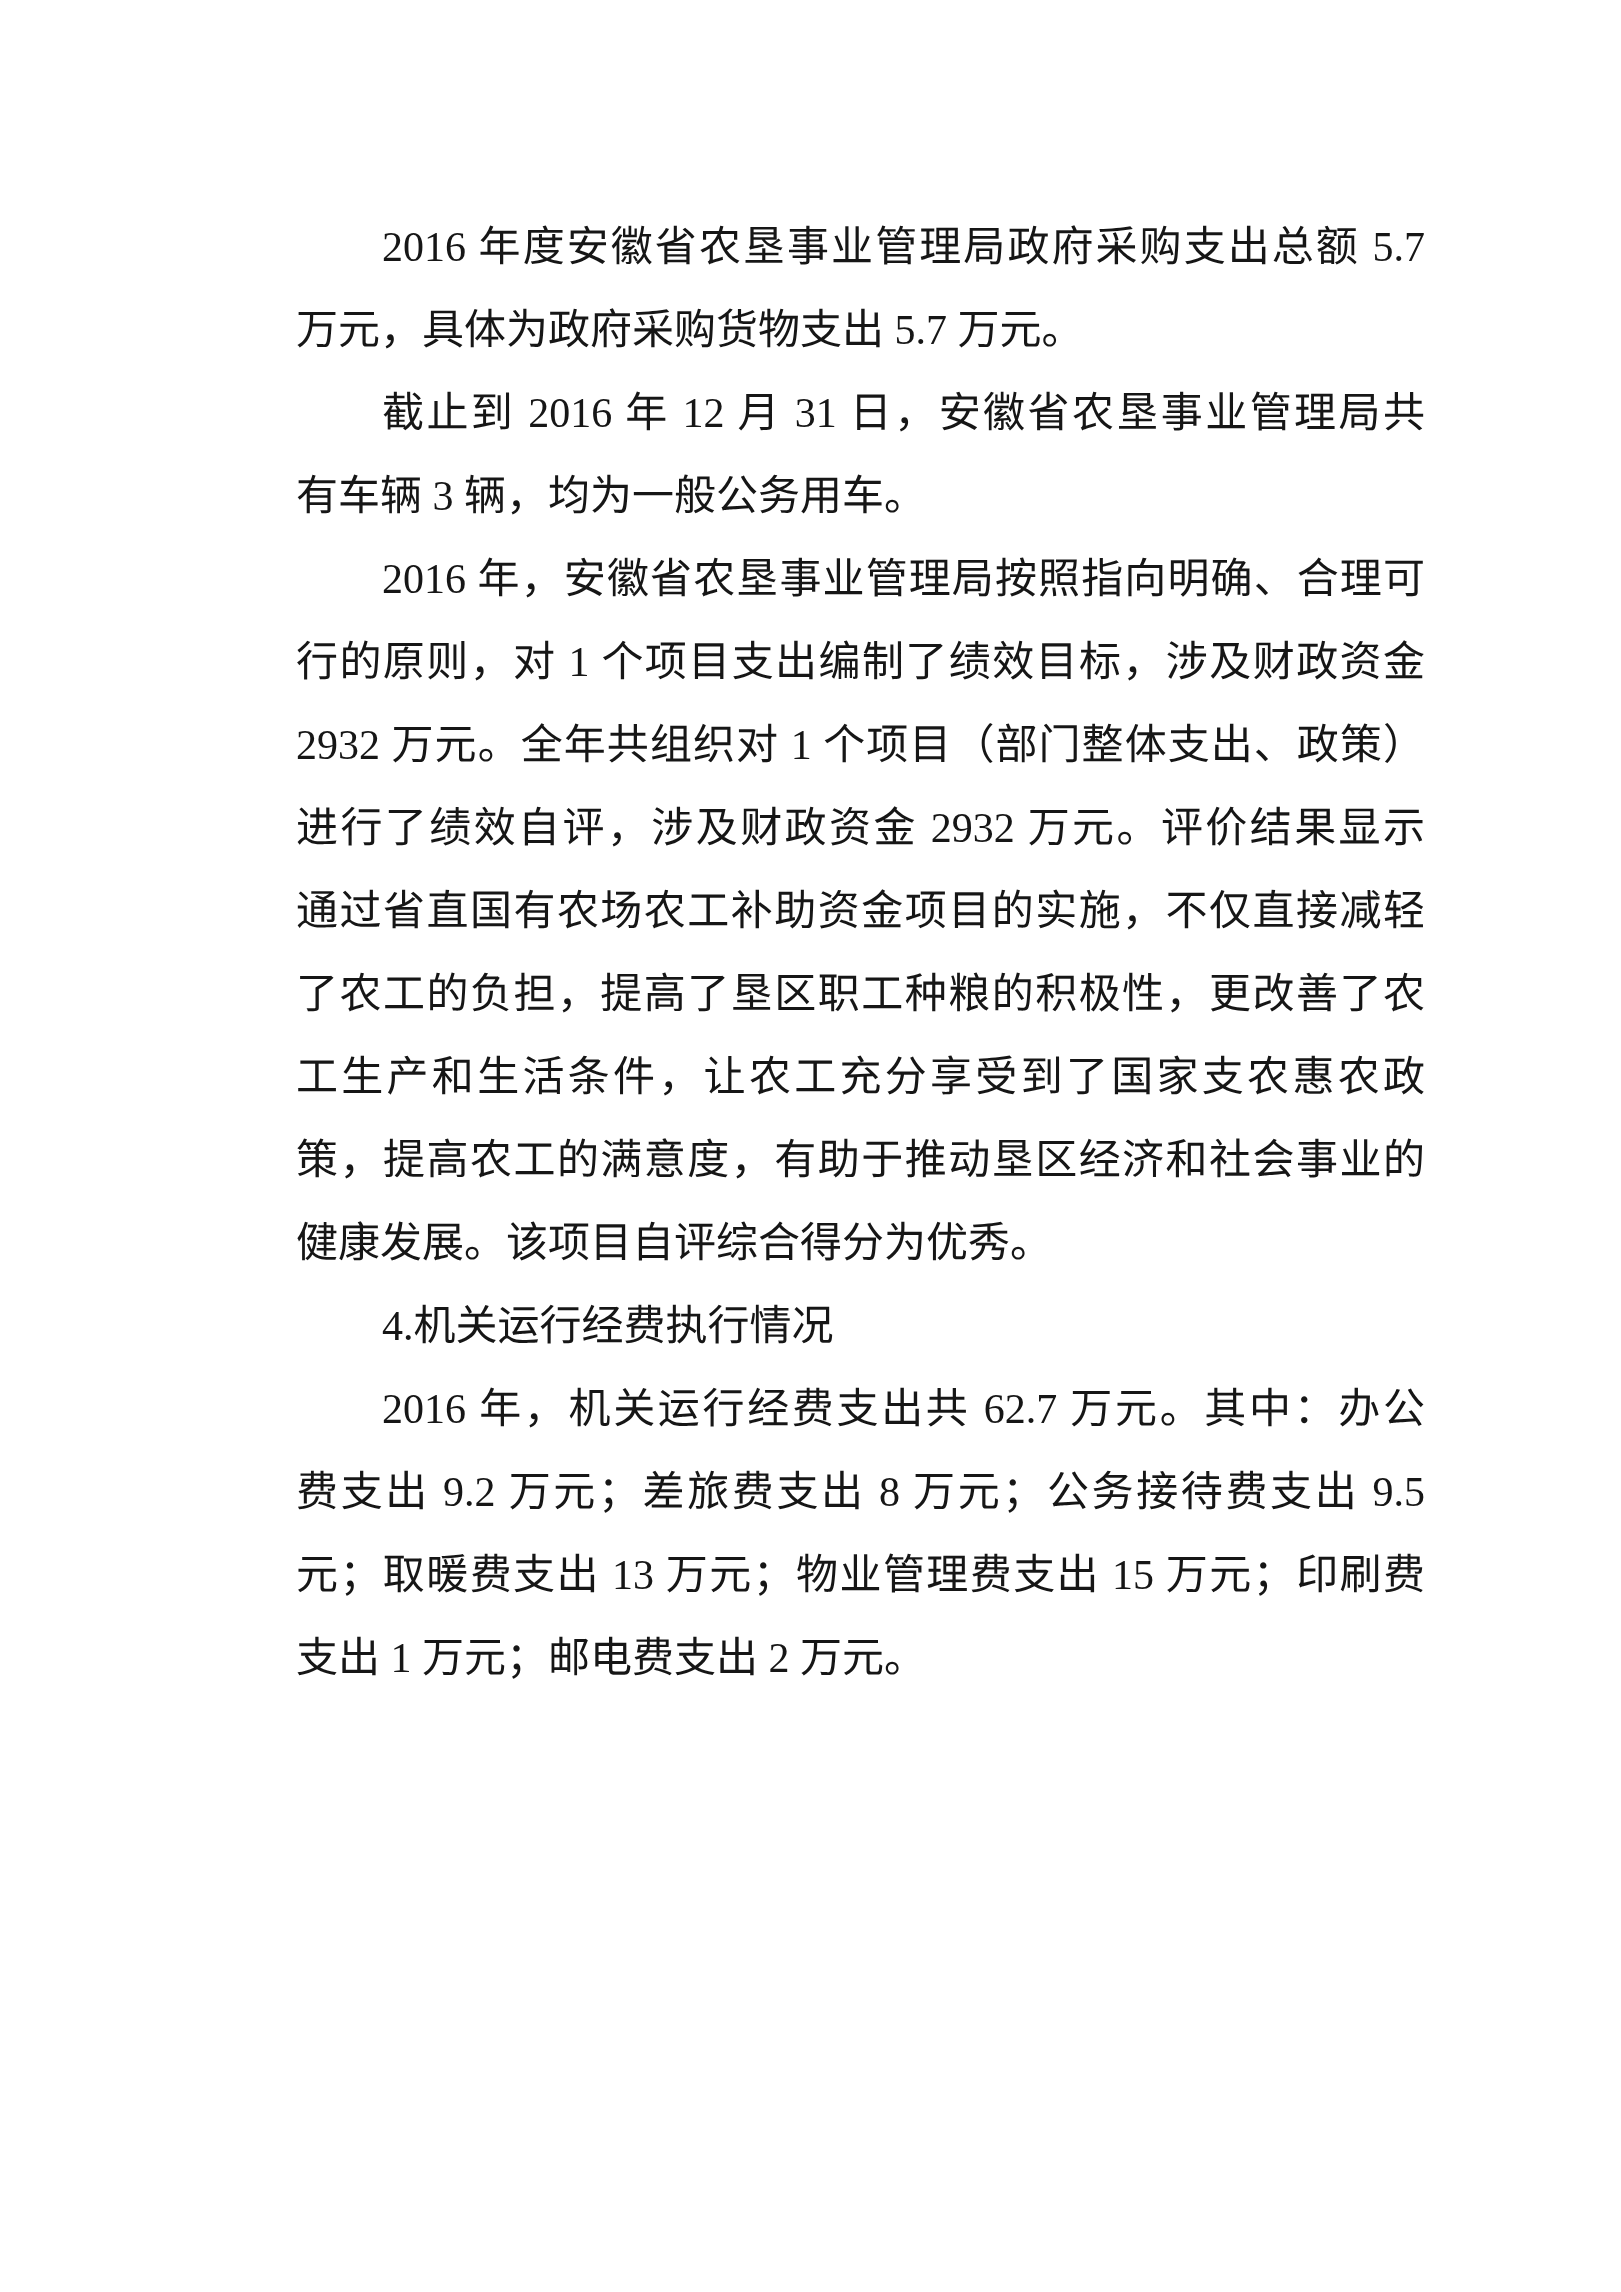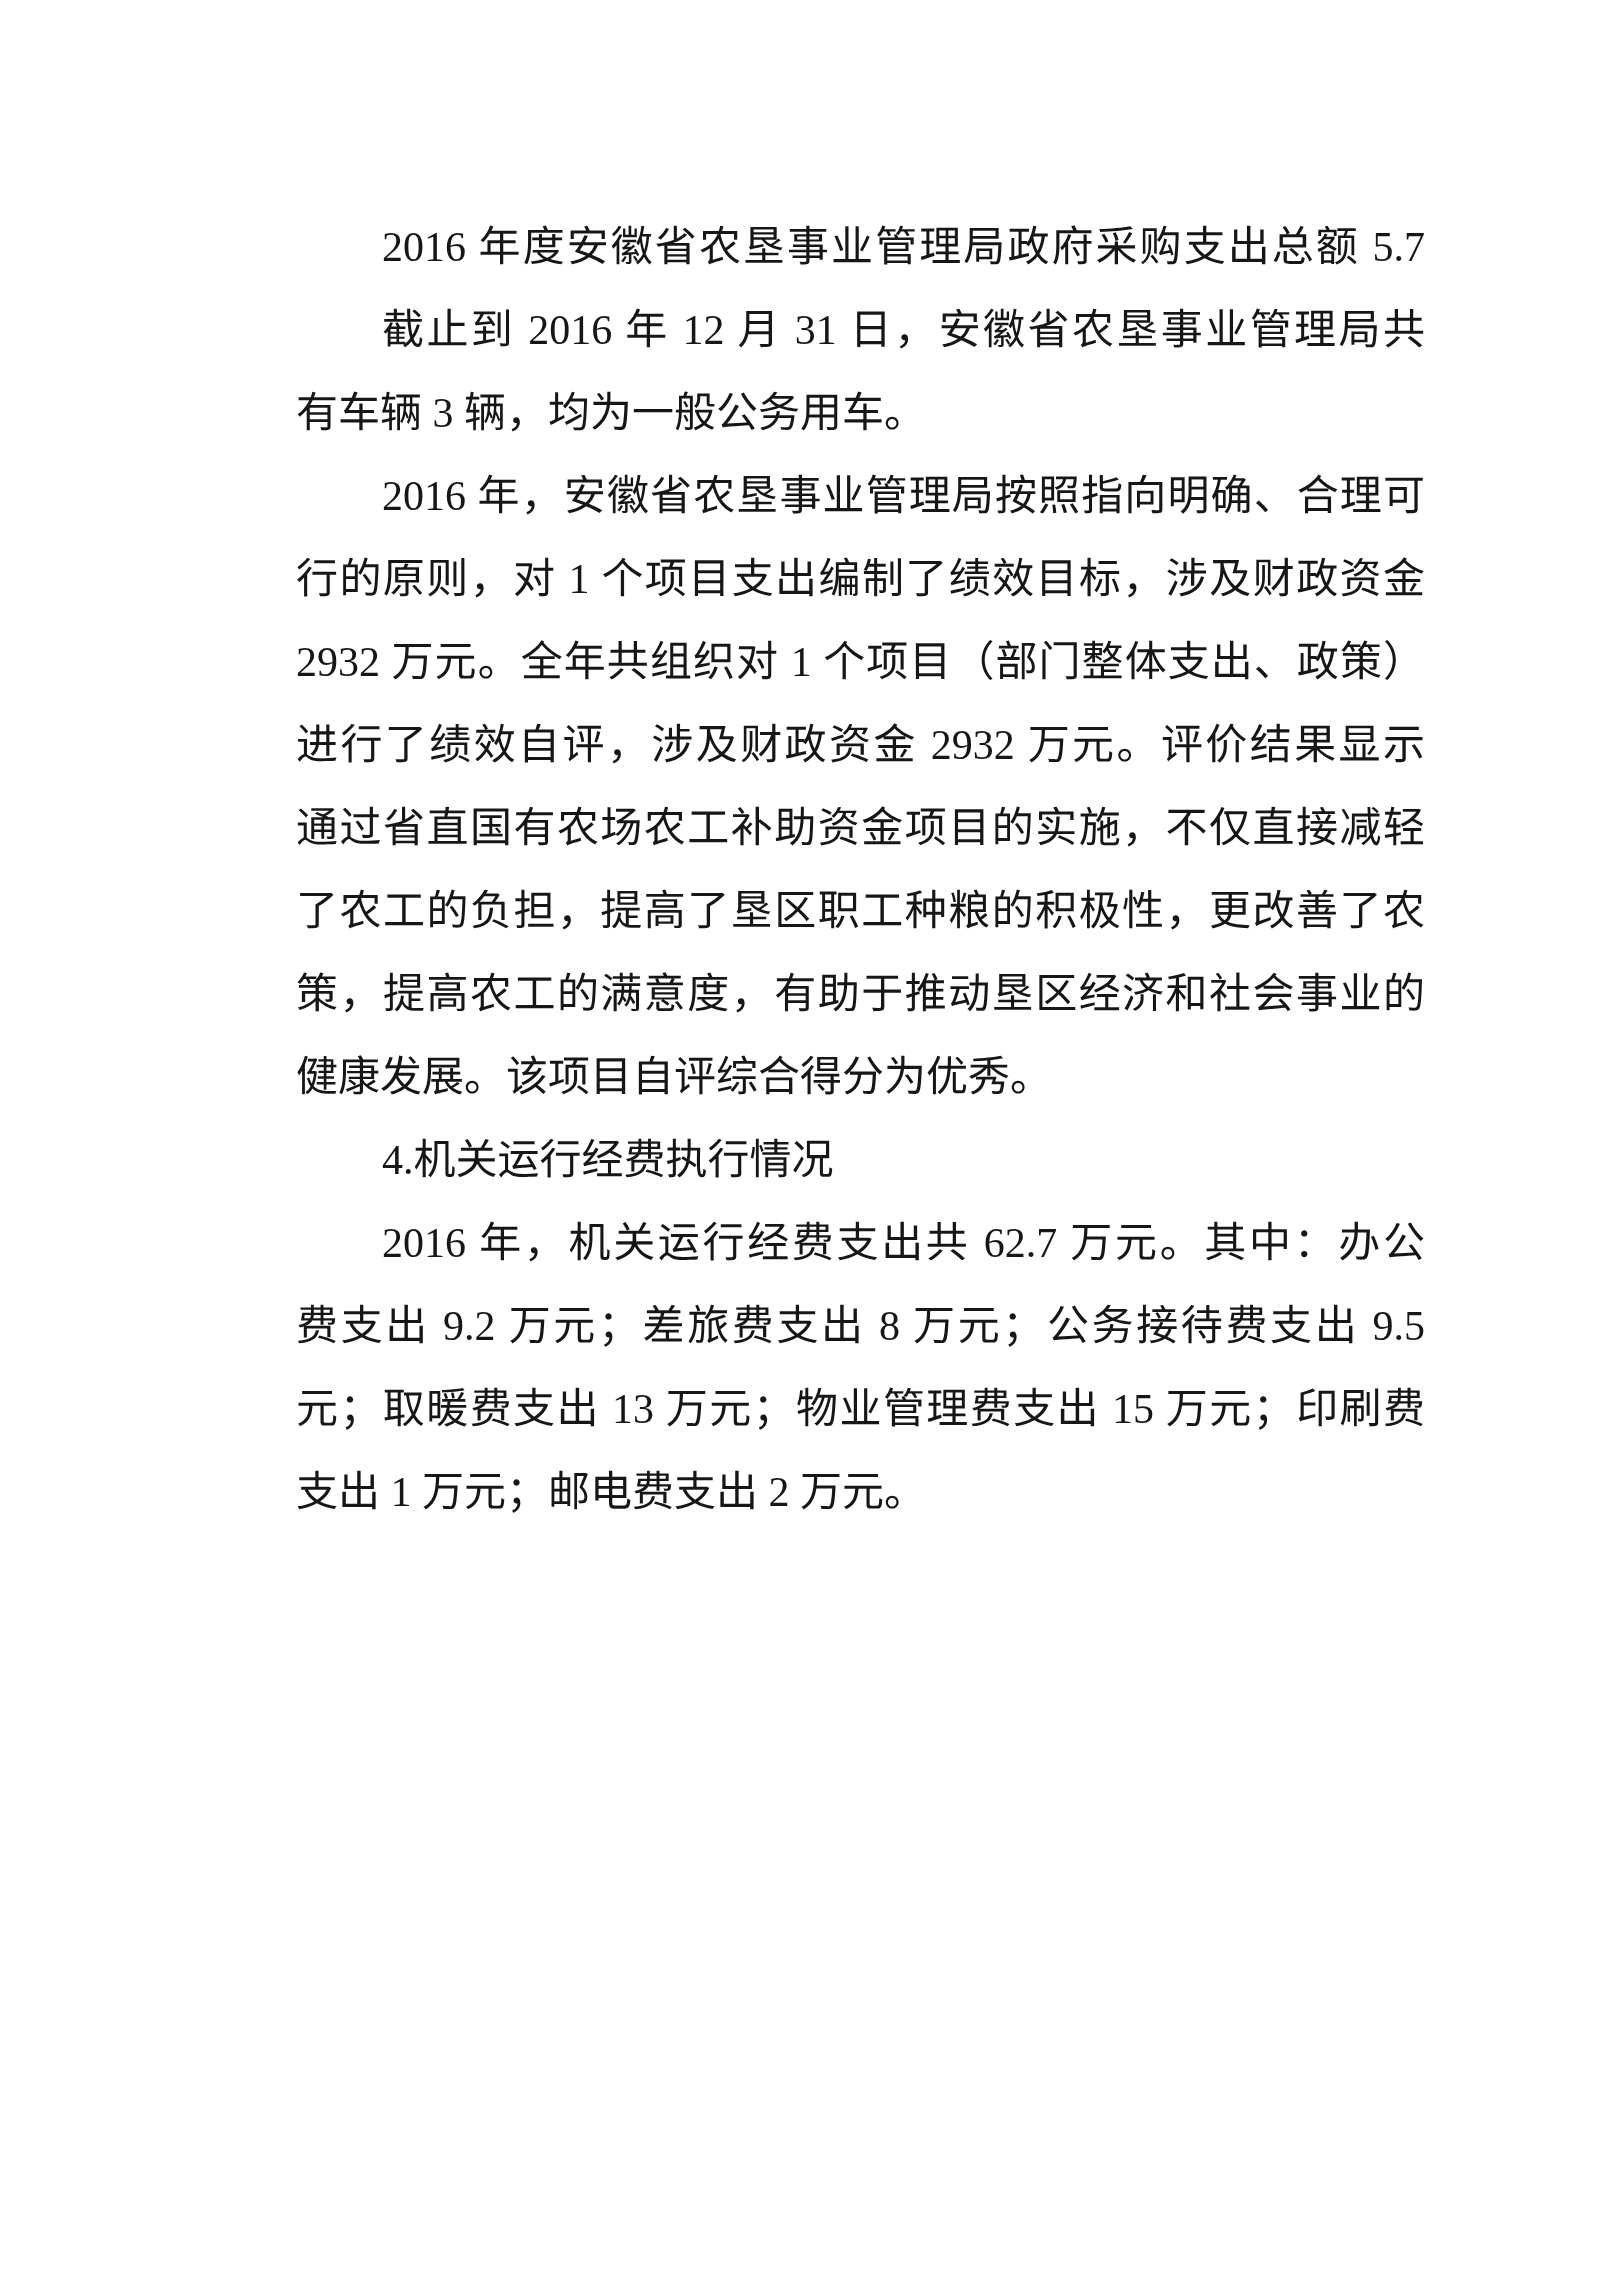--- a/index.html
+++ b/index.html
@@ -40,28 +40,30 @@
   .line.indent {
     text-indent: 86px;
   }
 </style>
 </head>
 <body>
 
 <div class="page" style="background: rgb(255, 255, 255);">
   <div class="text-block" style="color: rgb(22, 22, 22);">
     <div class="line indent fill">2016 年度安徽省农垦事业管理局政府采购支出总额 5.7</div>
+    <div class="line">万元，具体为政府采购货物支出 5.7 万元。</div>
     <div class="line indent fill">截止到 2016 年 12 月 31 日，安徽省农垦事业管理局共</div>
     <div class="line">有车辆 3 辆，均为一般公务用车。</div>
     <div class="line indent fill">2016 年，安徽省农垦事业管理局按照指向明确、合理可</div>
     <div class="line fill">行的原则，对 1 个项目支出编制了绩效目标，涉及财政资金</div>
     <div class="line fill">2932 万元。全年共组织对 1 个项目（部门整体支出、政策）</div>
     <div class="line fill">进行了绩效自评，涉及财政资金 2932 万元。评价结果显示</div>
     <div class="line fill">通过省直国有农场农工补助资金项目的实施，不仅直接减轻</div>
     <div class="line fill">了农工的负担，提高了垦区职工种粮的积极性，更改善了农</div>
+    <div class="line fill">工生产和生活条件，让农工充分享受到了国家支农惠农政</div>
     <div class="line fill">策，提高农工的满意度，有助于推动垦区经济和社会事业的</div>
     <div class="line">健康发展。该项目自评综合得分为优秀。</div>
     <div class="line indent">4.机关运行经费执行情况</div>
     <div class="line indent fill">2016 年，机关运行经费支出共 62.7 万元。其中：办公</div>
     <div class="line fill">费支出 9.2 万元；差旅费支出 8 万元；公务接待费支出 9.5</div>
     <div class="line fill">元；取暖费支出 13 万元；物业管理费支出 15 万元；印刷费</div>
     <div class="line">支出 1 万元；邮电费支出 2 万元。</div>
   </div>
 </div>
 

